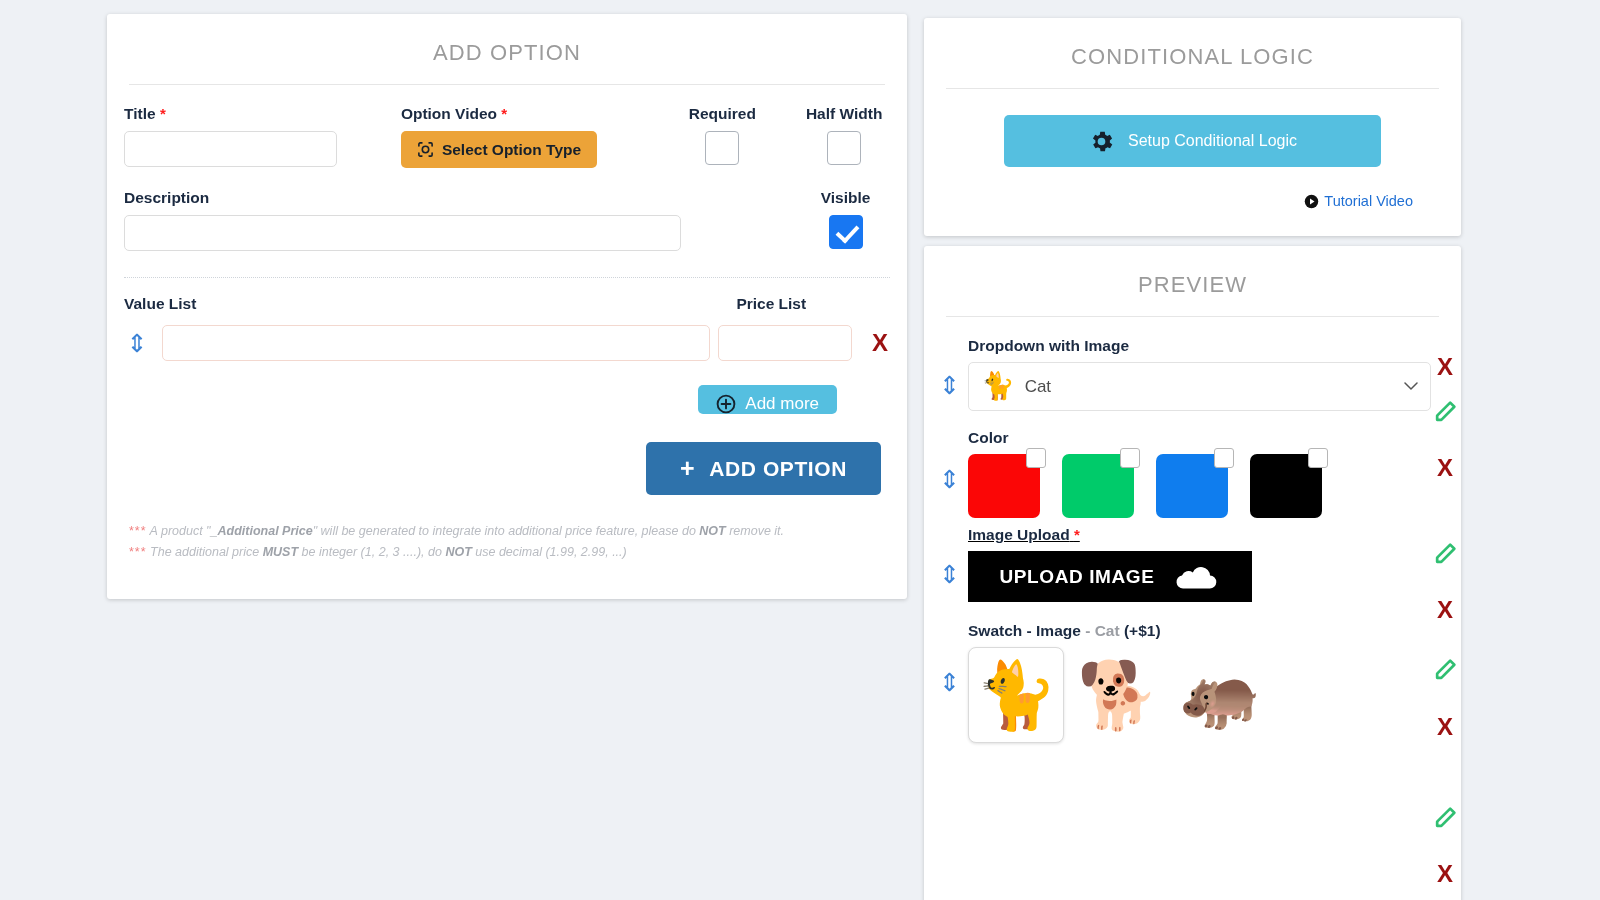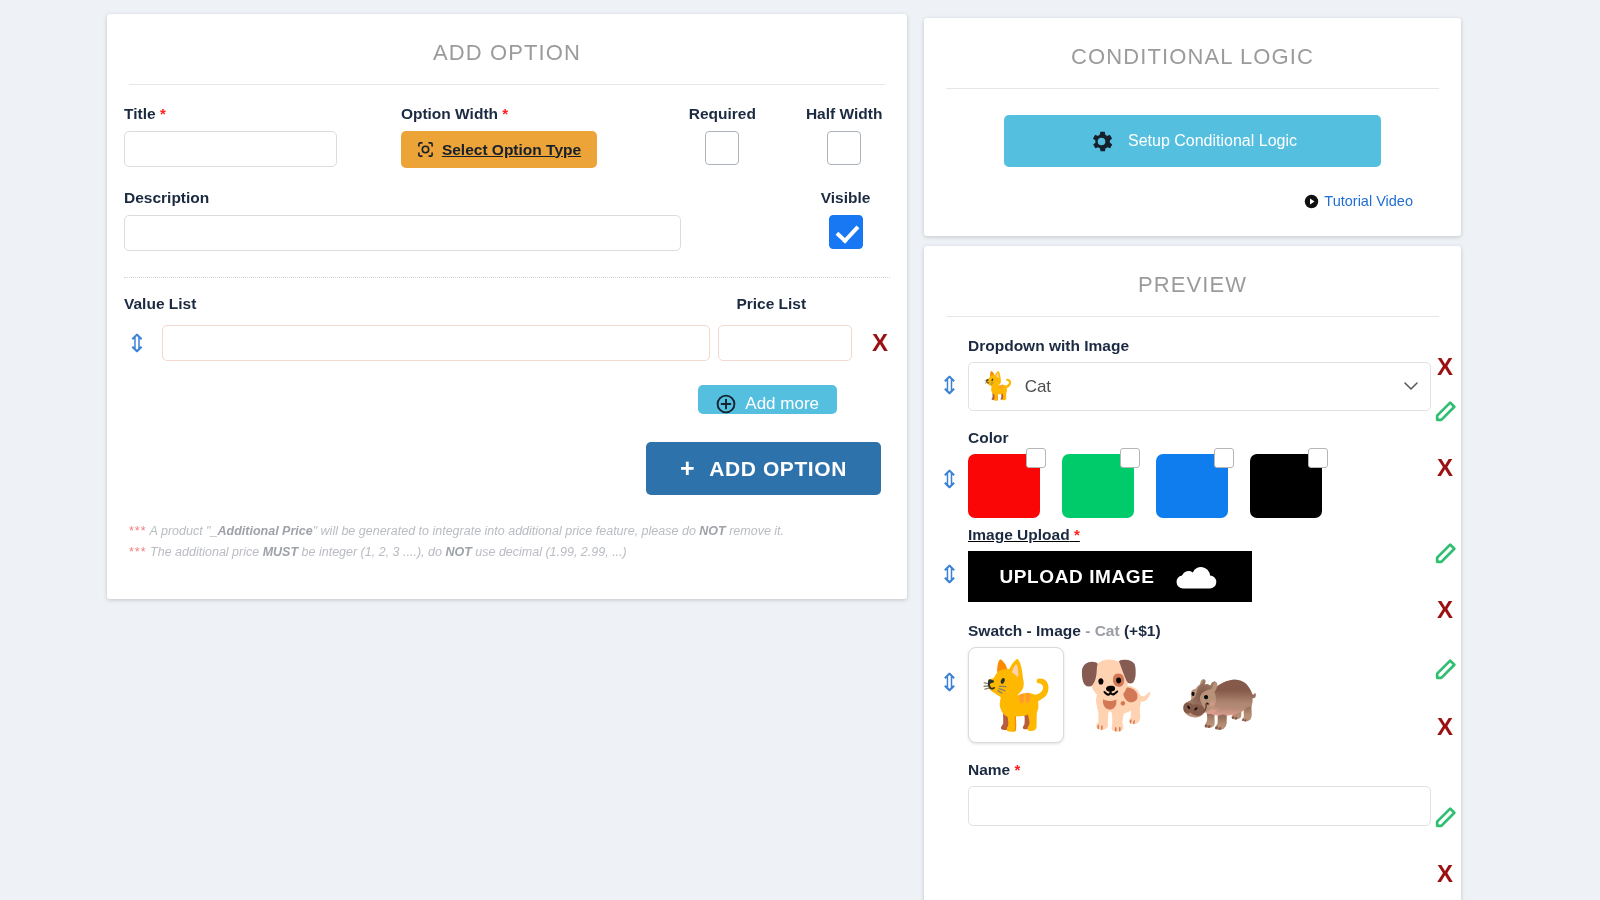--- a/index.html
+++ b/index.html
@@ -64,21 +64,20 @@
     color: #16202c;
     font-size: 15.5px;
     font-weight: bold;
     height: 37px;
     padding: 0 16px;
     display: inline-flex;
     align-items: center;
     gap: 8px;
     cursor: pointer;
     white-space: nowrap;
-    text-decoration: underline;
   }
 
   .chk-box {
     width: 34px; height: 34px;
     border: 1px solid #adb3bb;
     border-radius: 4px;
     background: #fff;
     display: inline-block;
     cursor: pointer;
   }
@@ -230,21 +229,21 @@
 
     <div class="ao-body">
 
       <div class="row">
         <div class="col-title">
           <span class="lbl"><span>Title</span> <span class="req-star">*</span></span>
           <input class="txt-input" type="text" value="" style="">
         </div>
 
         <div class="col-optype">
-          <span class="lbl"><span>Option Width</span> <span class="req-star">*</span></span>
+          <span class="lbl"><span>Option Video</span> <span class="req-star">*</span></span>
           <button class="btn-optype">
             <span style="display:inline-flex;">
               <svg width="17" height="17" viewBox="0 0 18 18" fill="none" stroke="#16202c" stroke-width="1.7">
                 <path d="M2 5.2V3.3c0-.7.6-1.3 1.3-1.3H5.2" stroke-linecap="round"></path>
                 <path d="M12.8 2h1.9c.7 0 1.3.6 1.3 1.3v1.9" stroke-linecap="round"></path>
                 <path d="M16 12.8v1.9c0 .7-.6 1.3-1.3 1.3h-1.9" stroke-linecap="round"></path>
                 <path d="M5.2 16H3.3c-.7 0-1.3-.6-1.3-1.3v-1.9" stroke-linecap="round"></path>
                 <circle cx="9" cy="9" r="3.4"></circle>
               </svg>
             </span>
@@ -400,24 +399,20 @@
       <div class="pv-row" style="margin-top:20px;">
         <span class="pv-lbl"><span>Swatch - Image</span> <span class="muted">-</span> <span class="muted">Cat</span> <span>(+$1)</span></span>
         <span class="pv-drag" style="top:48px;">⇕</span>
         <div class="img-swatches">
           <span class="img-sw selected">🐈</span>
           <span class="img-sw">🐕</span>
           <span class="img-sw">🦛</span>
         </div>
       </div>
 
-      <div class="pv-row" style="margin-top:18px;">
-        <span class="pv-lbl"><span>Name</span> <span class="req-star">*</span></span>
-        <input class="name-input" type="text" value="" style="">
-      </div>
 
     </div>
   </div>
 
   <span class="abs-act act-x" style="top:355px;">X</span>
   <span class="abs-act act-pencil" style="top:399px;">
     <svg width="25" height="25" viewBox="0 0 24 24" fill="none" stroke="#2fbf71" stroke-width="2.6" stroke-linecap="round" stroke-linejoin="round">
         <path d="M16.5 3.5l4 4L8 20H4v-4z"></path>
       </svg>
   </span>

